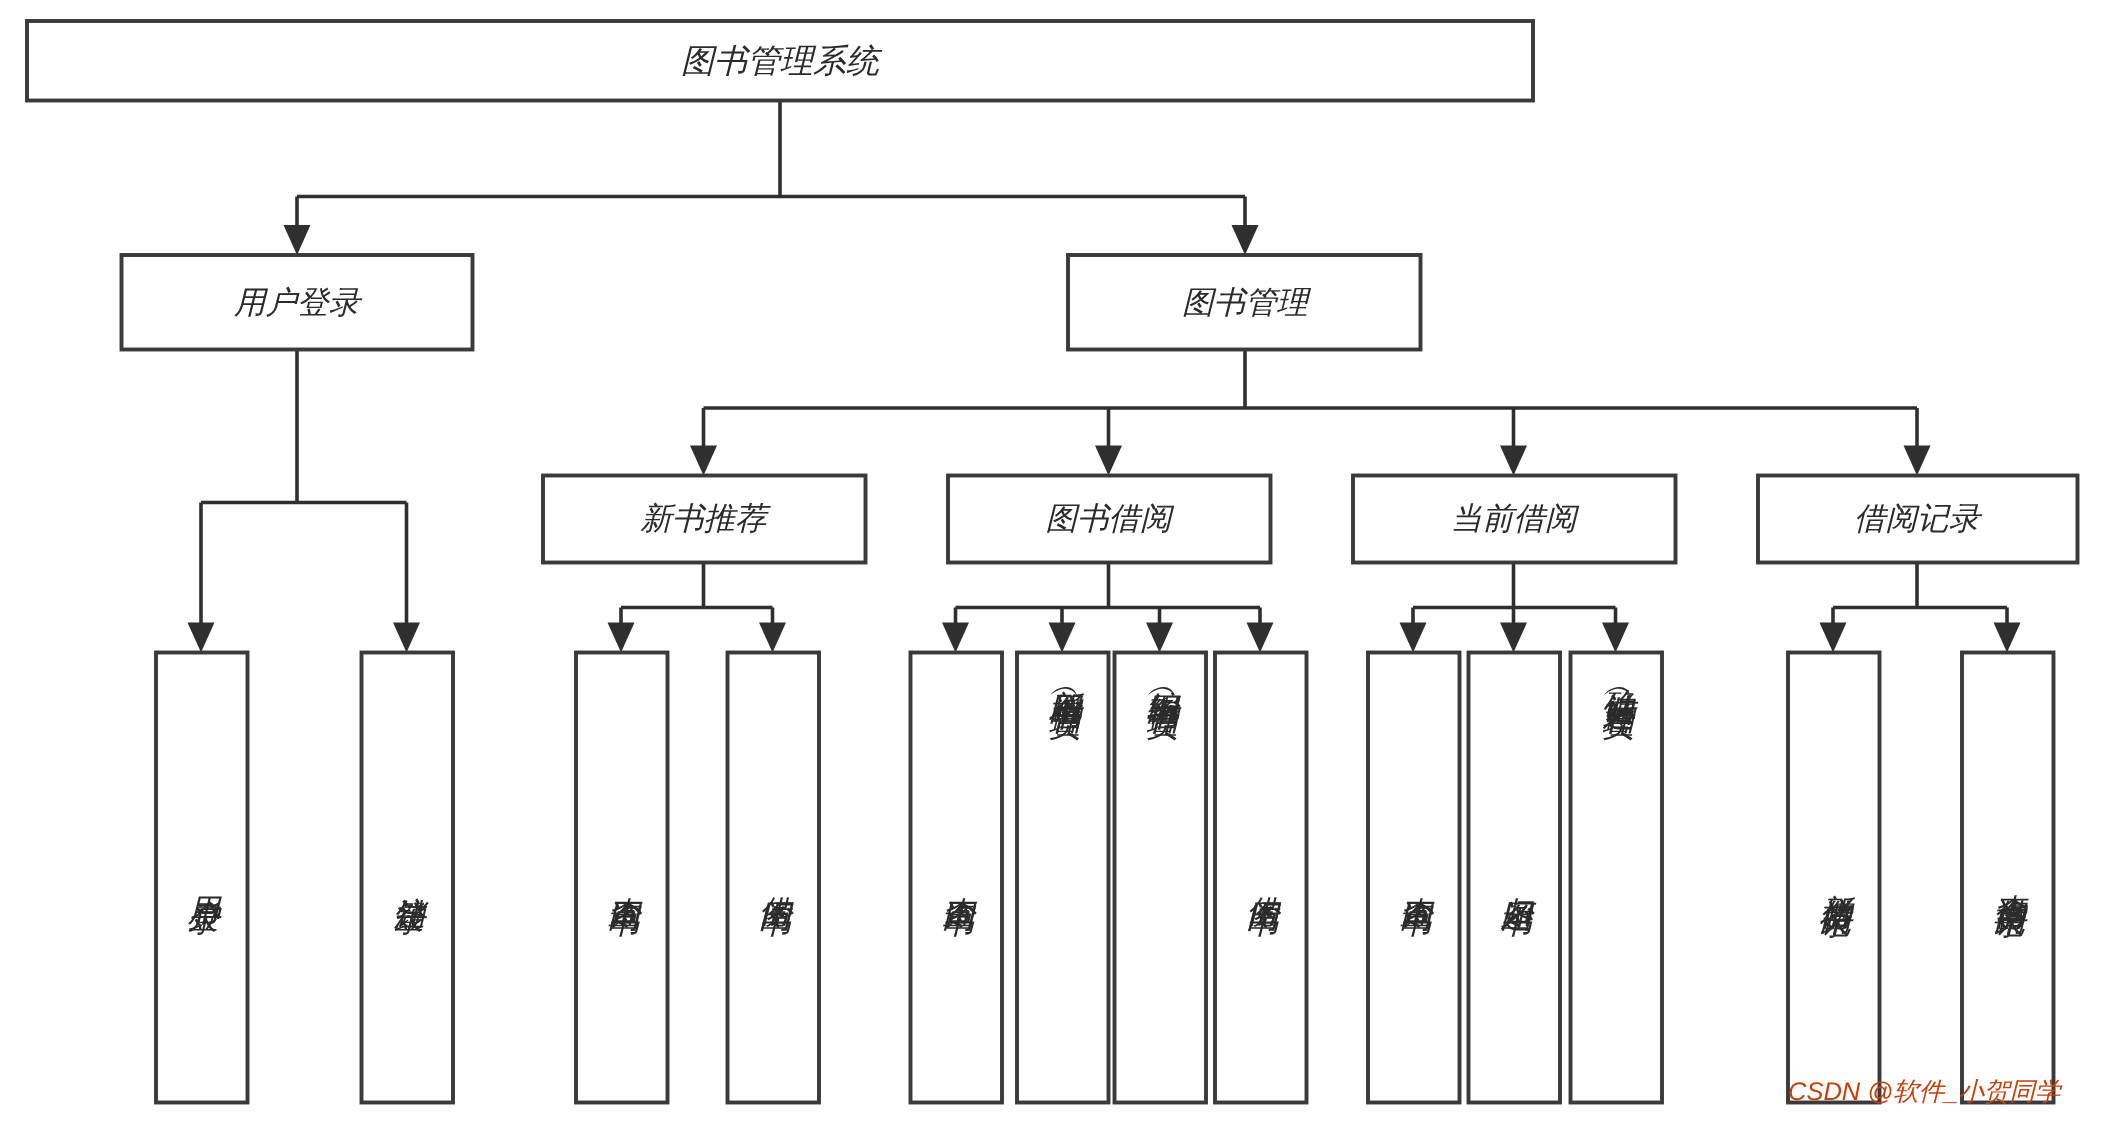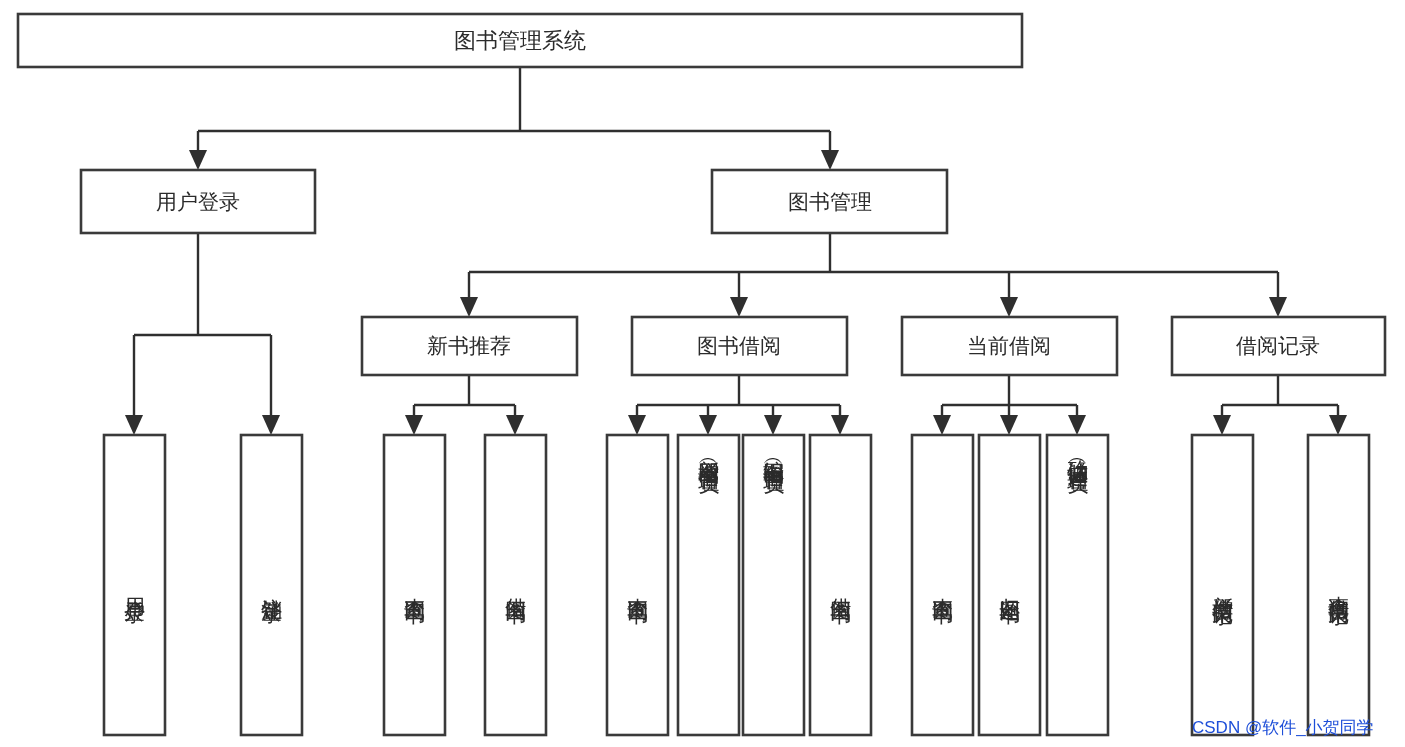--- a/index.html
+++ b/index.html
@@ -11,20 +11,21 @@
     width: 1405px;
     height: 747px;
     font-family: "Liberation Sans", "DejaVu Sans", sans-serif;
     overflow: hidden;
   }
   #diagram-root {
     position: relative;
     width: 1405px;
     height: 703px;
     background: #ffffff;
+    font-style: italic;
   }
   svg#tree-svg {
     position: absolute;
     left: 0;
     top: 0;
     width: 1405px;
     height: 747px;
     display: block;
   }
   .node-box {
@@ -66,21 +67,21 @@
     align-items: center;
     justify-content: center;
     white-space: nowrap;
     pointer-events: none;
     user-select: none;
   }
   .watermark {
     position: absolute;
     font-family: "Liberation Sans", "DejaVu Sans", sans-serif;
     font-size: 17px;
-    color: #1d4ed8;
+    color: #c2410c;
     white-space: nowrap;
     user-select: none;
   }
 </style>
 </head>
 <body>
 
 <div id="diagram-root">
 
   <svg id="tree-svg" viewBox="0 0 1405 747">

